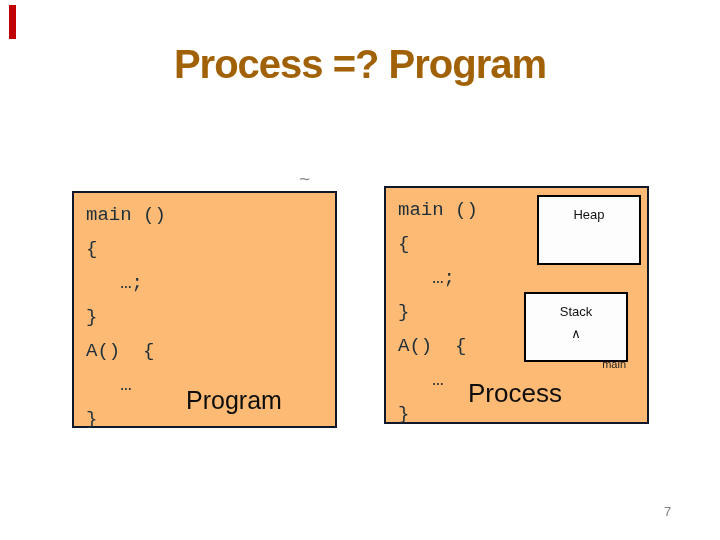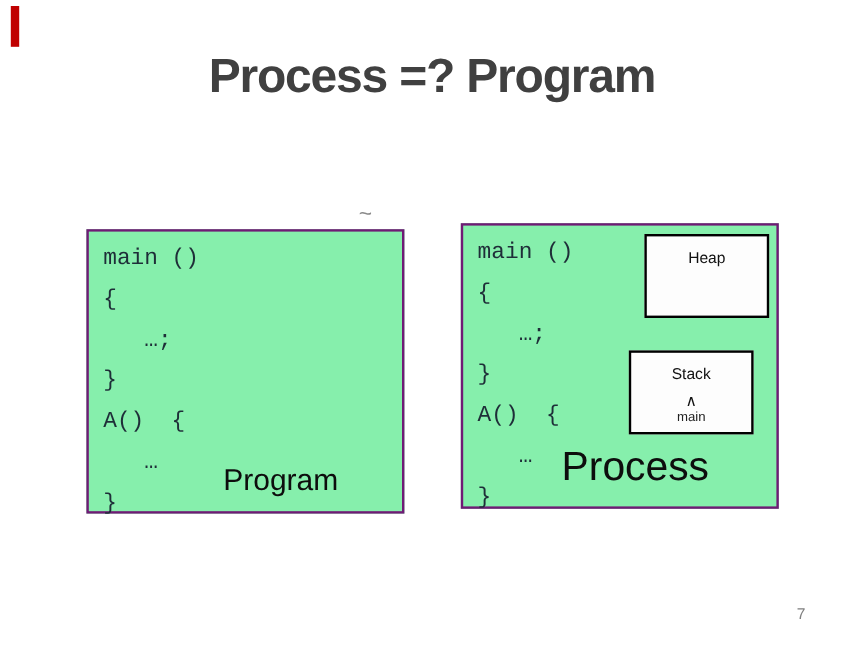--- a/index.html
+++ b/index.html
@@ -16,32 +16,32 @@
     width: 7px; height: 34px;
     background: #c00000;
   }
   .slide-title {
     position: absolute;
     left: 0; top: 42px;
     width: 720px;
     text-align: center;
     font-size: 40px;
     letter-spacing: -1px;
-    color: #404040;
+    color: #a16207;
   }
   .tilde-artifact {
     position: absolute;
     left: 299px; top: 168px;
     font-size: 19px;
     color: #8a8a8a;
   }
   .mem-box {
     position: absolute;
-    background: #86efac;
-    border: 2px solid #701a75;
+    background: #fdba74;
+    border: 2px solid #0f172a;
   }
   .program-box { left: 72px; top: 191px; width: 265px; height: 237px; }
   .process-box { left: 384px; top: 186px; width: 265px; height: 238px; }
   .code-block {
     position: absolute;
     left: 0; top: 0;
     padding: 5px 0 0 12px;
   }
   .code-line {
     font-family: "Liberation Mono", monospace;
@@ -49,21 +49,21 @@
     line-height: 34px;
     color: #1e2e38;
     white-space: pre;
   }
   .box-label {
     position: absolute;
     font-size: 25px;
     color: #0d0d0d;
   }
   .program-label { left: 112px; bottom: 11px; }
-  .process-label { left: 82px; bottom: 13px; font-size: 34px; }
+  .process-label { left: 82px; bottom: 13px; font-size: 26px; }
   .inner-box {
     position: absolute;
     width: 104px; height: 70px;
     background: #fdfdfd;
     border: 2px solid #000000;
     text-align: center;
   }
   .heap-box  { left: 151px; top: 7px; }
   .stack-box { left: 138px; top: 104px; }
   .inner-box-title {
@@ -74,23 +74,24 @@
   }
   .stack-caret {
     display: block;
     margin-top: 9px;
     font-size: 13px;
     line-height: 12px;
     color: #111111;
   }
   .stack-sub {
     display: block;
-    margin-top: 2px;
+    margin-top: 18px;
     font-size: 11px;
     color: #222222;
+    text-align: right;
   }
   .page-number {
     position: absolute;
     left: 664px; top: 504px;
     font-size: 13px;
     color: #808080;
   }
 </style>
 </head>
 <body>

